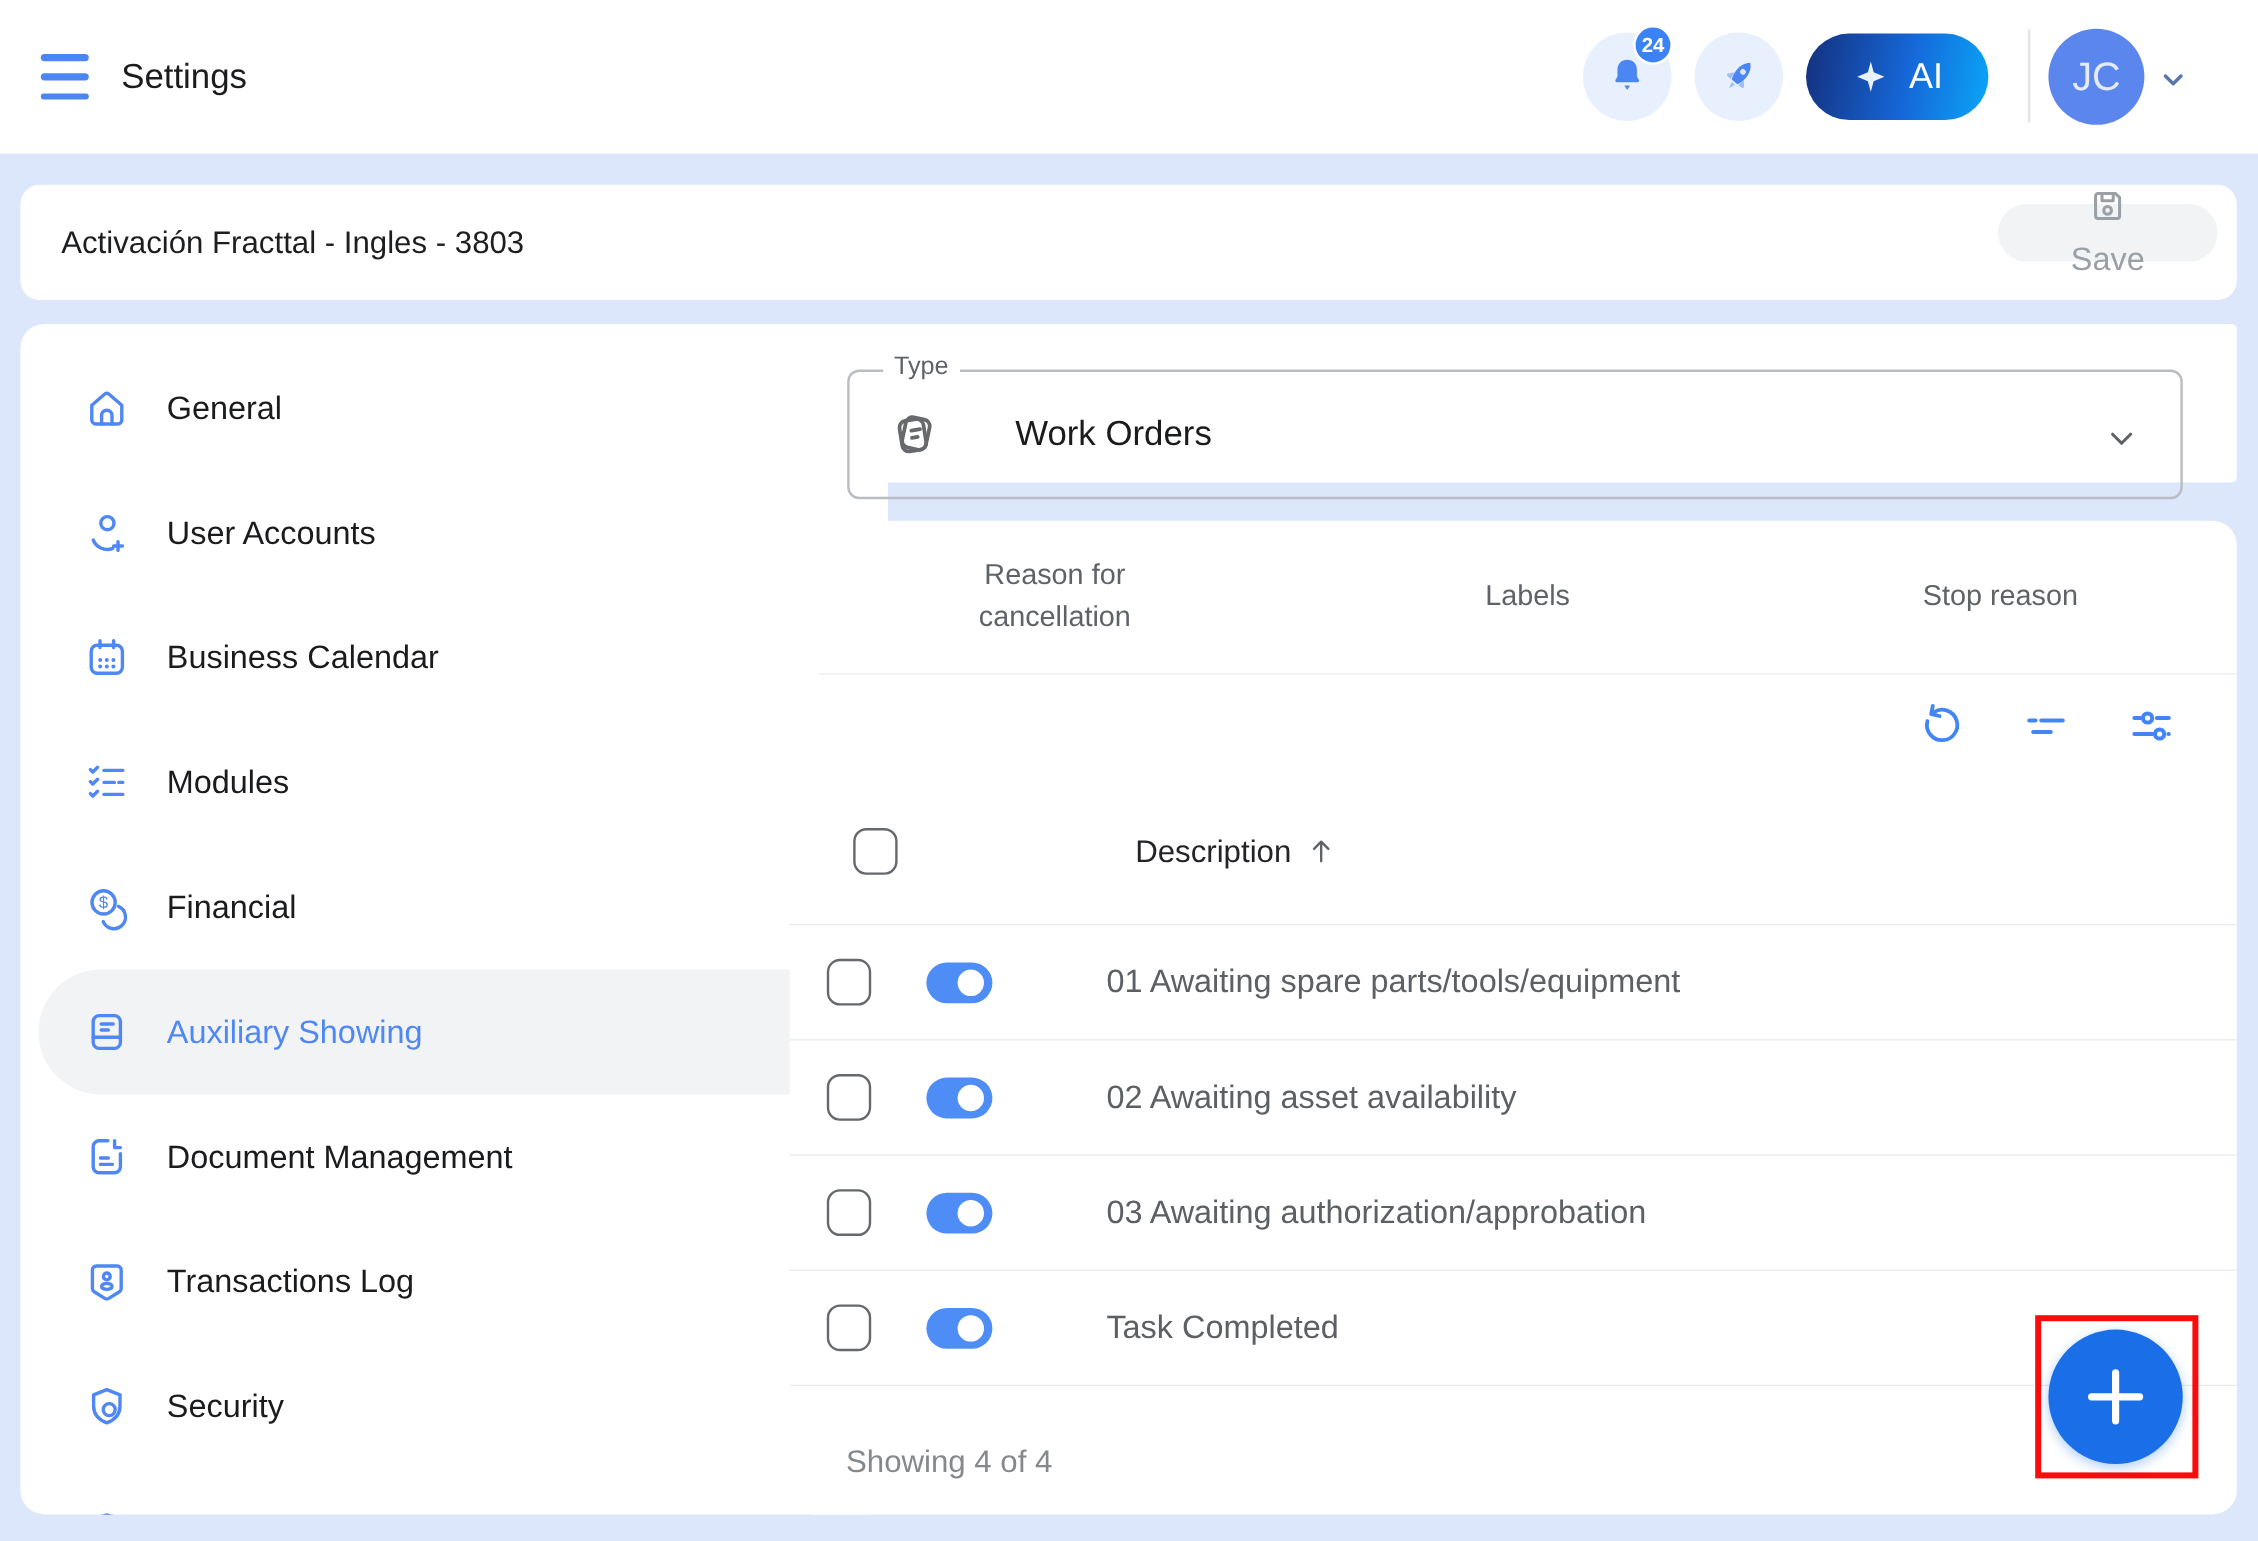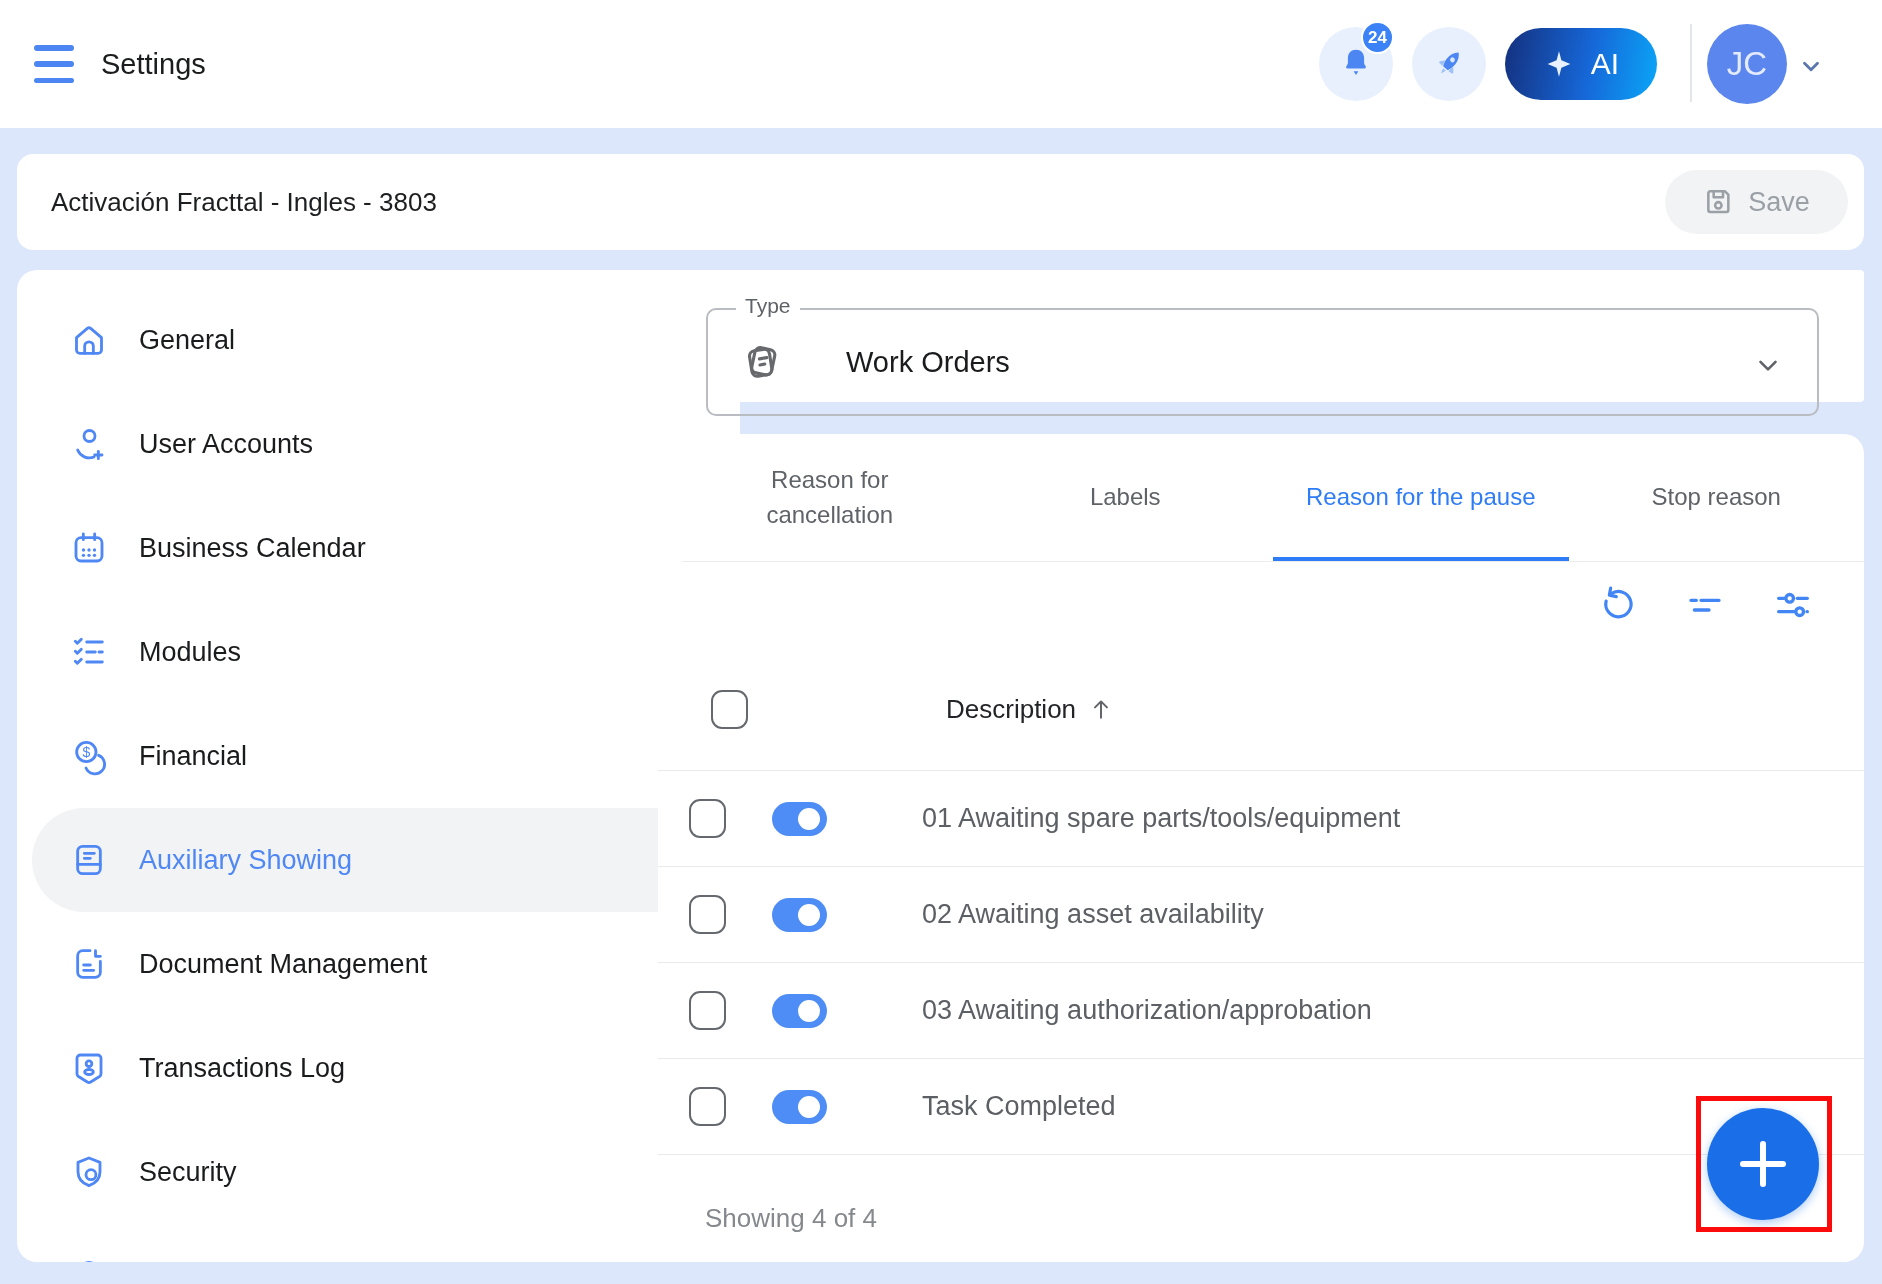--- a/index.html
+++ b/index.html
@@ -22,21 +22,21 @@
     background:linear-gradient(100deg,#14307d 0%,#1667d8 55%,#0aa6f8 100%);
     display:flex; align-items:center; justify-content:center; gap:16px; color:#ffffff; }
   .ai-btn .ai-label { font-size:30px; color:#fff; }
   .top-divider { position:absolute; left:1690px; top:24px; width:2px; height:78px; background:#e3e5e9; }
   .avatar { position:absolute; left:1707px; top:24px; width:80px; height:80px; border-radius:50%; background:#5b86ee; color:#e3ebfc; font-size:33px; font-weight:500; display:flex; align-items:center; justify-content:center; cursor:pointer; }
   .avatar-chevron { position:absolute; left:1798px; top:53px; cursor:pointer; }
 
   
   .subheader-card { position:absolute; left:17px; top:154px; width:1847px; height:96px; background:#fff; border-radius:16px; }
   .subheader-title { position:absolute; left:34px; top:33px; font-size:26px; color:#1d1e20; }
-  .save-btn { position:absolute; right:16px; top:16px; width:183px; height:64px; border-radius:32px; background:#f1f3f5; border:none; display:flex; align-items:center; justify-content:center; gap:13px; color:#9aa0a6; font-size:27px; cursor:default; }
+  .save-btn { position:absolute; right:16px; top:16px; width:183px; height:48px; border-radius:32px; background:#f1f3f5; border:none; display:flex; align-items:center; justify-content:center; gap:13px; color:#9aa0a6; font-size:27px; cursor:default;flex-direction:column; }
 
   
   .sidebar-card { position:absolute; left:17px; top:270px; width:723px; height:992px; background:#fff; border-radius:20px; overflow:hidden; padding-top:18px; }
   .side-item { position:relative; height:104px; margin:0 15px; display:flex; align-items:center; padding-left:37px; gap:30px; border-radius:52px; color:#1a1b1d; cursor:pointer; }
   .side-item .s-icon { width:40px; height:40px; color:#4f87f5; flex:0 0 40px; display:flex; align-items:center; justify-content:center; }
   .side-item .s-label { font-size:27px; }
   .side-item.selected { background:#f2f3f5; }
   .side-item.selected .s-label { color:#4f87f5; }
 
   
@@ -286,23 +286,20 @@
 
 <section class="content-card">
 
   <div class="tabbar">
     <div class="tab">
       <span class="tab-label">Reason for cancellation</span>
     </div>
     <div class="tab">
       <span class="tab-label">Labels</span>
     </div>
-    <div class="tab active">
-      <span class="tab-label">Reason for the pause</span>
-    </div>
     <div class="tab">
       <span class="tab-label">Stop reason</span>
     </div>
   </div>
 
   <div class="actions-row">
     <button class="icon-btn">
       <svg width="40" height="40" viewBox="0 0 24 24" fill="none" stroke="currentColor" stroke-width="1.9" stroke-linecap="round" stroke-linejoin="round">
         <path d="M8.6 5.2a7.6 7.6 0 1 1-3.1 4.4"></path>
         <path d="M8.2 1.9 7.4 6.1l4.2.9"></path>

